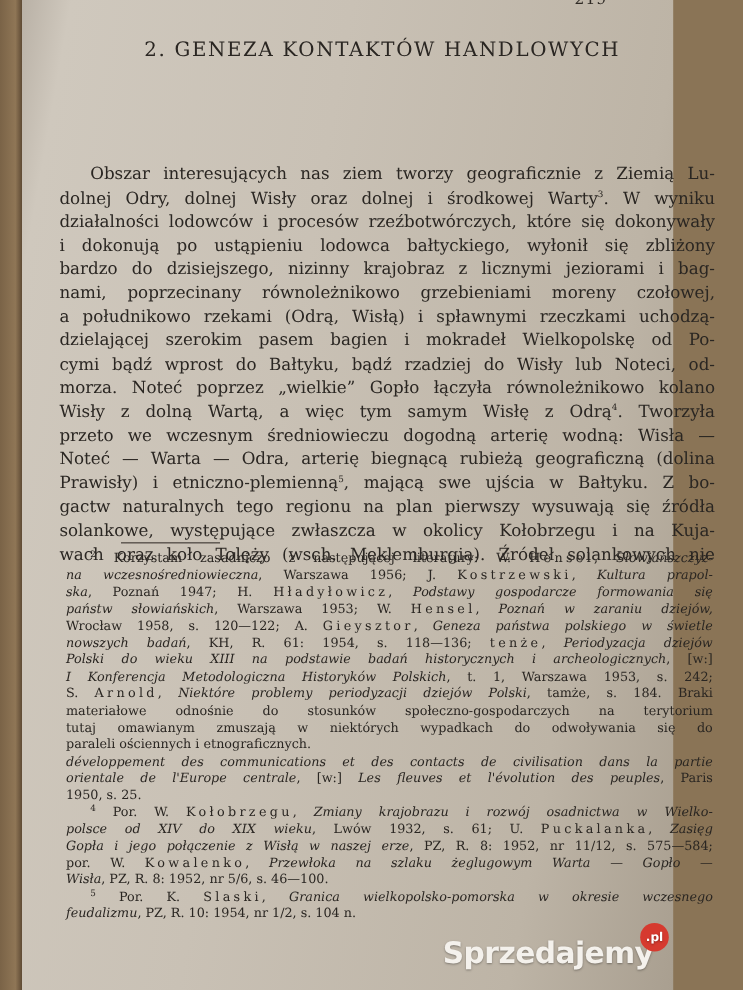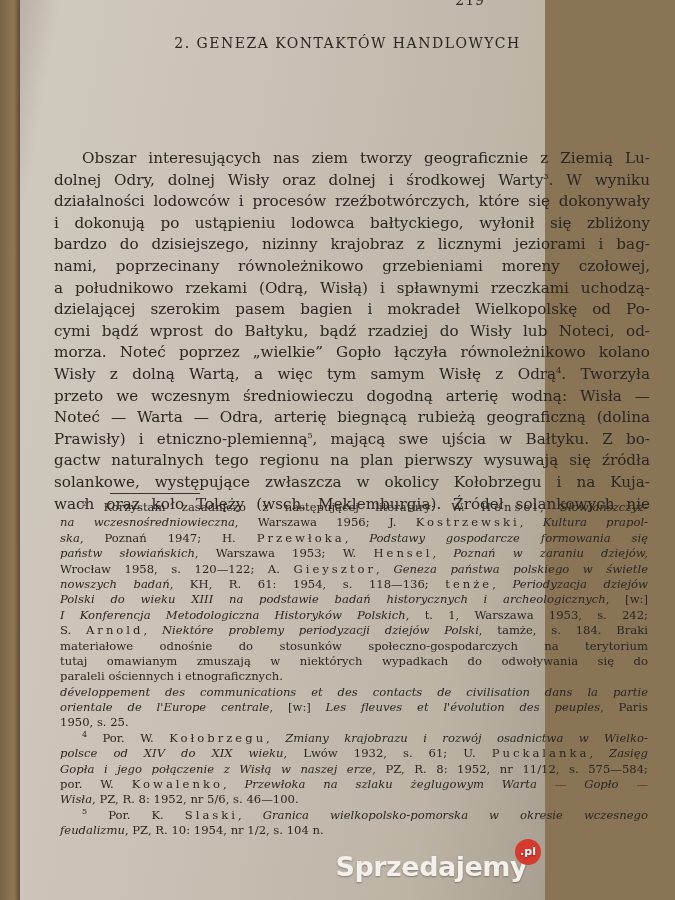--- a/index.html
+++ b/index.html
@@ -6,31 +6,31 @@
   body {
     width: 675px; height: 900px; overflow: hidden; position: relative;
     background: #8a7456;
     font-family: "DejaVu Serif", serif;
   }
   .book-edge {
     position: absolute; left: 0; top: 0; width: 20px; height: 900px;
     background: linear-gradient(to right, #7a6347, #8f7656 70%, #5e4a34);
   }
   .page {
-    position: absolute; left: 20px; top: 0; width: 525px; height: 900px;
+    position: absolute; left: 20px; top: 0; width: 592px; height: 900px;
     background: linear-gradient(100deg, #b9b1a6 0%, #cfc8bd 6%, #c9c1b5 40%, #bdb4a6 80%, #a99f90 100%);
     color: #2a2622;
   }
   .page-number {
     position: absolute; right: 60px; top: -8px;
     font-size: 14px; letter-spacing: 1px; color: #2f2a25;
   }
   .chapter-title {
     position: absolute; left: 0; width: 655px; top: 35px; text-align: center;
-    font-size: 14px; letter-spacing: 1.5px; font-variant: small-caps;
+    font-size: 18px; letter-spacing: 1.5px; font-variant: small-caps;
   }
   .section-title {
     position: absolute; left: 40px; width: 590px; top: 60px; text-align: center;
     font-style: italic; font-size: 15.5px; line-height: 21px;
   }
   .body-text {
     position: absolute; left: 34px; width: 596px; top: 125px;
     font-size: 15.2px; line-height: 21.6px; text-align: justify; margin-top: 23px;
   }
   .body-text .line { display: block; white-space: nowrap; text-align-last: justify; height: 21.6px; }
@@ -88,21 +88,21 @@
     <span class="line">solankowe, występujące zwłaszcza w okolicy Kołobrzegu i na Kuja-</span>
     <span class="line">wach oraz koło Tolęży (wsch. Meklemburgia). Źródeł solankowych nie</span>
   </div>
 
   <div class="footnote-rule"></div>
 
   <div class="footnotes">
 
     <span class="line indent"><sup>2</sup> <span>Korzystam zasadniczo z następującej literatury: W. </span><span class="spaced">Hensel</span><span>, </span><em>Słowiańszczyz-</em></span>
     <span class="line"><em>na wczesnośredniowieczna</em><span>, Warszawa 1956; J. </span><span class="spaced">Kostrzewski</span><span>, </span><em>Kultura prapol-</em></span>
-    <span class="line"><em>ska</em><span>, Poznań 1947; H. </span><span class="spaced">Przewłoka</span><span>, </span><em>Podstawy gospodarcze formowania się</em></span>
+    <span class="line"><em>ska</em><span>, Poznań 1947; H. </span><span class="spaced">Hładyłowicz</span><span>, </span><em>Podstawy gospodarcze formowania się</em></span>
     <span class="line"><em>państw słowiańskich</em><span>, Warszawa 1953; W. </span><span class="spaced">Hensel</span><span>, </span><em>Poznań w zaraniu dziejów,</em></span>
     <span class="line"><span>Wrocław 1958, s. 120—122; A. </span><span class="spaced">Gieysztor</span><span>, </span><em>Geneza państwa polskiego w świetle</em></span>
     <span class="line"><em>nowszych badań</em><span>, KH, R. 61: 1954, s. 118—136; </span><span class="spaced">tenże</span><span>, </span><em>Periodyzacja dziejów</em></span>
     <span class="line"><em>Polski do wieku XIII na podstawie badań historycznych i archeologicznych</em><span>, [w:]</span></span>
     <span class="line"><em>I Konferencja Metodologiczna Historyków Polskich</em><span>, t. 1, Warszawa 1953, s. 242;</span></span>
     <span class="line"><span>S. </span><span class="spaced">Arnold</span><span>, </span><em>Niektóre problemy periodyzacji dziejów Polski</em><span>, tamże, s. 184. Braki</span></span>
     <span class="line">materiałowe odnośnie do stosunków społeczno-gospodarczych na terytorium</span>
     <span class="line">tutaj omawianym zmuszają w niektórych wypadkach do odwoływania się do</span>
     <span class="line last">paraleli ościennych i etnograficznych.</span>
 

